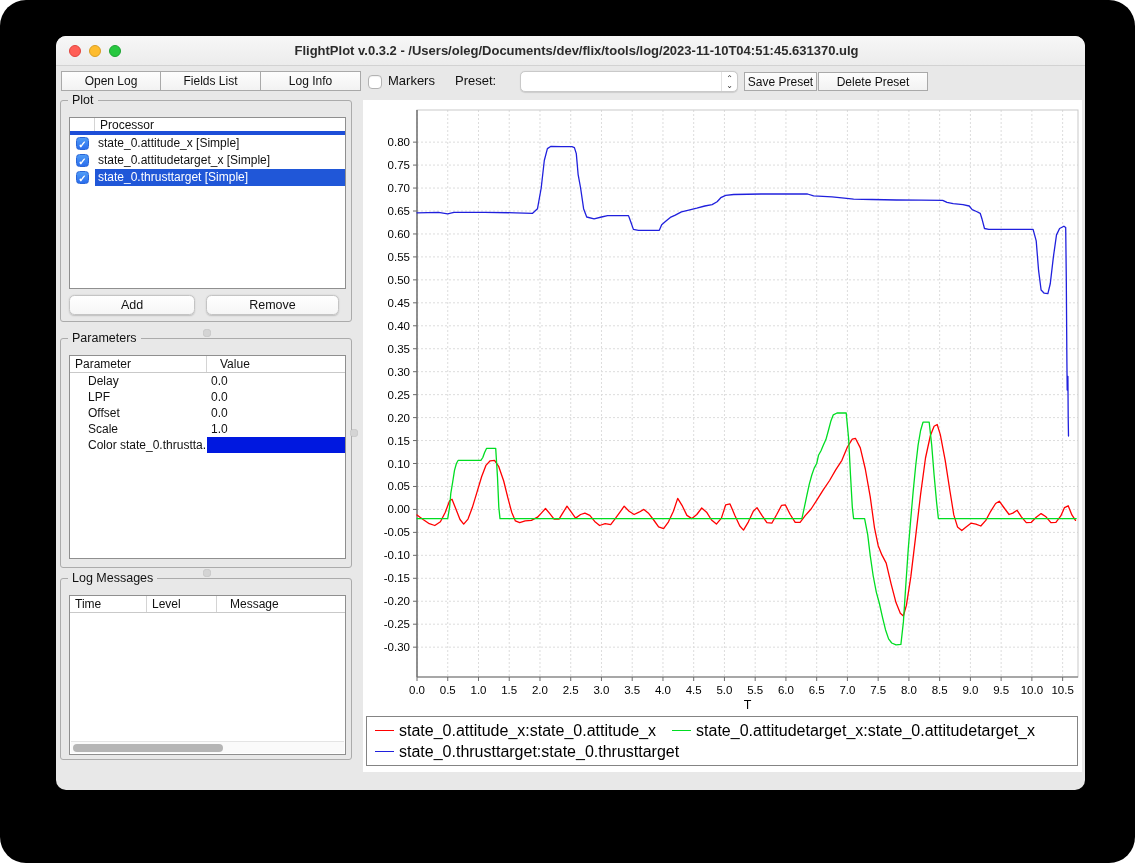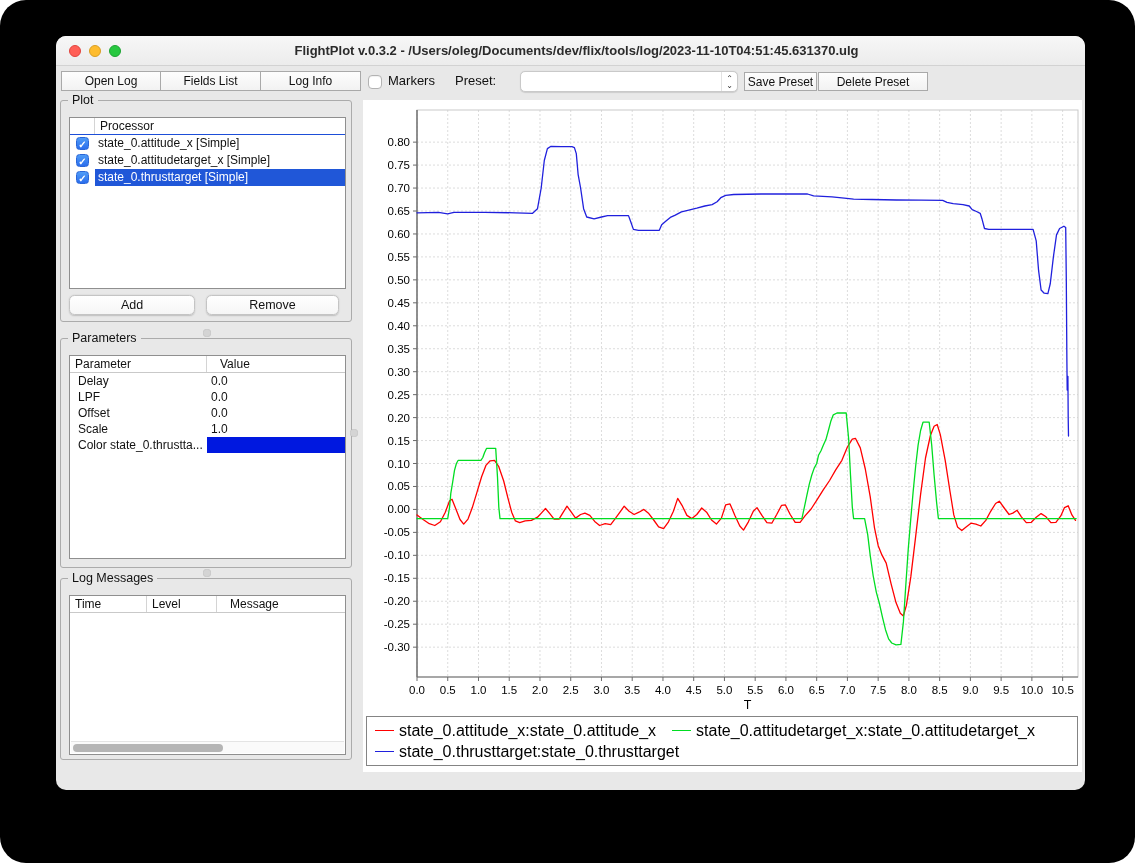--- a/index.html
+++ b/index.html
@@ -40,41 +40,41 @@
   .group { position:absolute; border:1px solid #ababab; border-radius:3px; background:#e8e8e8; }
   .group-title { position:absolute; top:-8px; left:7px; background:#e8e8e8; padding:0 4px; font-size:12.5px; color:#111; }
   .plot-group   { left:4px; top:64px;  width:292px; height:222px; }
   .params-group { left:4px; top:302px; width:292px; height:230px; }
   .log-group    { left:4px; top:542px; width:292px; height:182px; }
   
   .listbox, .tablebox { position:absolute; left:8px; top:16px; width:277px; background:#ffffff; border:1px solid #8f8f8f; overflow:hidden; }
   .listbox { height:172px; }
   .params-table { height:204px; }
   .log-table { height:160px; }
-  .list-header { display:flex; height:17px; align-items:center; border-bottom:1px solid #1d4ed8; font-size:12px; color:#111; }
+  .list-header { display:flex; height:17px; align-items:center; border-bottom:4px solid #1d4ed8; font-size:12px; color:#111; }
   .cb-col { width:25px; height:100%; border-right:1px solid #d4d4d4; }
   .hdr-label { padding-left:5px; }
   .list-row { display:flex; height:17px; align-items:center; font-size:12px; color:#111; }
   .cb-cell { width:25px; display:flex; justify-content:center; align-items:center; }
   .mac-check { width:13px; height:13px; border-radius:3.5px; border:0.5px solid #9e9e9e; background:#fff; }
   .mac-check.on { background:linear-gradient(#4f9cf7,#2a6ded); border-color:#2a66d8; color:#fff;
                   font-size:10px; line-height:13px; text-align:center; font-weight:700; }
   .row-label { flex:1; height:100%; line-height:17px; padding-left:3px; white-space:nowrap; }
   .row-label.sel { background:#2057d8; color:#ffffff; }
   .row-buttons { position:absolute; left:0; top:194px; width:100%; }
   .mac-btn { position:absolute; height:20px; border-radius:5.5px; background:linear-gradient(#ffffff,#f6f6f6);
              border:1px solid #c4c4c4; box-shadow:0 0.5px 1.5px rgba(0,0,0,0.18); font-family:inherit; font-size:12.5px; color:#111; }
   .btn-add { left:8px; width:126px; }
   .btn-remove { left:145px; width:133px; }
   .t-header { display:flex; height:17px; align-items:center; border-bottom:1px solid #c9c9c9; font-size:12px; color:#111; }
   .t-header .cell { height:100%; line-height:16px; padding-left:5px; border-right:1px solid #d4d4d4; }
   .t-header .cell:last-child { border-right:none; flex:1;margin-left:8px; }
   .pc1 { width:137px; } .lc1 { width:77px; } .lc2 { width:70px; }
   .t-row { display:flex; height:16px; align-items:center; font-size:12px; color:#111; }
-  .t-row .rc1 { width:137px; padding-left:8px; white-space:nowrap; overflow:hidden; }
+  .t-row .rc1 { width:137px; padding-left:18px; white-space:nowrap; overflow:hidden; }
   .t-row .rc2 { flex:1; padding-left:4px; white-space:nowrap; }
   .t-row .rc2.swatch { padding:0; align-self:stretch; }
   .hscroll { position:absolute; left:1px; right:1px; bottom:1px; height:12px; background:#fafafa; border-top:1px solid #e4e4e4; }
   .hthumb { position:absolute; left:2px; top:2px; width:150px; height:8px; background:#b5b5b5; border-radius:4px; }
   .split-dot { position:absolute; width:8px; height:8px; border-radius:50%; background:#d4d4d4; box-shadow:inset 0 0 1px rgba(0,0,0,0.25); }
   .dot1 { left:147px; top:293px; }
   .dot2 { left:147px; top:533px; }
   .vdot { left:294px; top:393px; }
   
   .chart-panel { position:absolute; left:307px; top:64px; width:719px; height:672px; background:#ffffff; }

